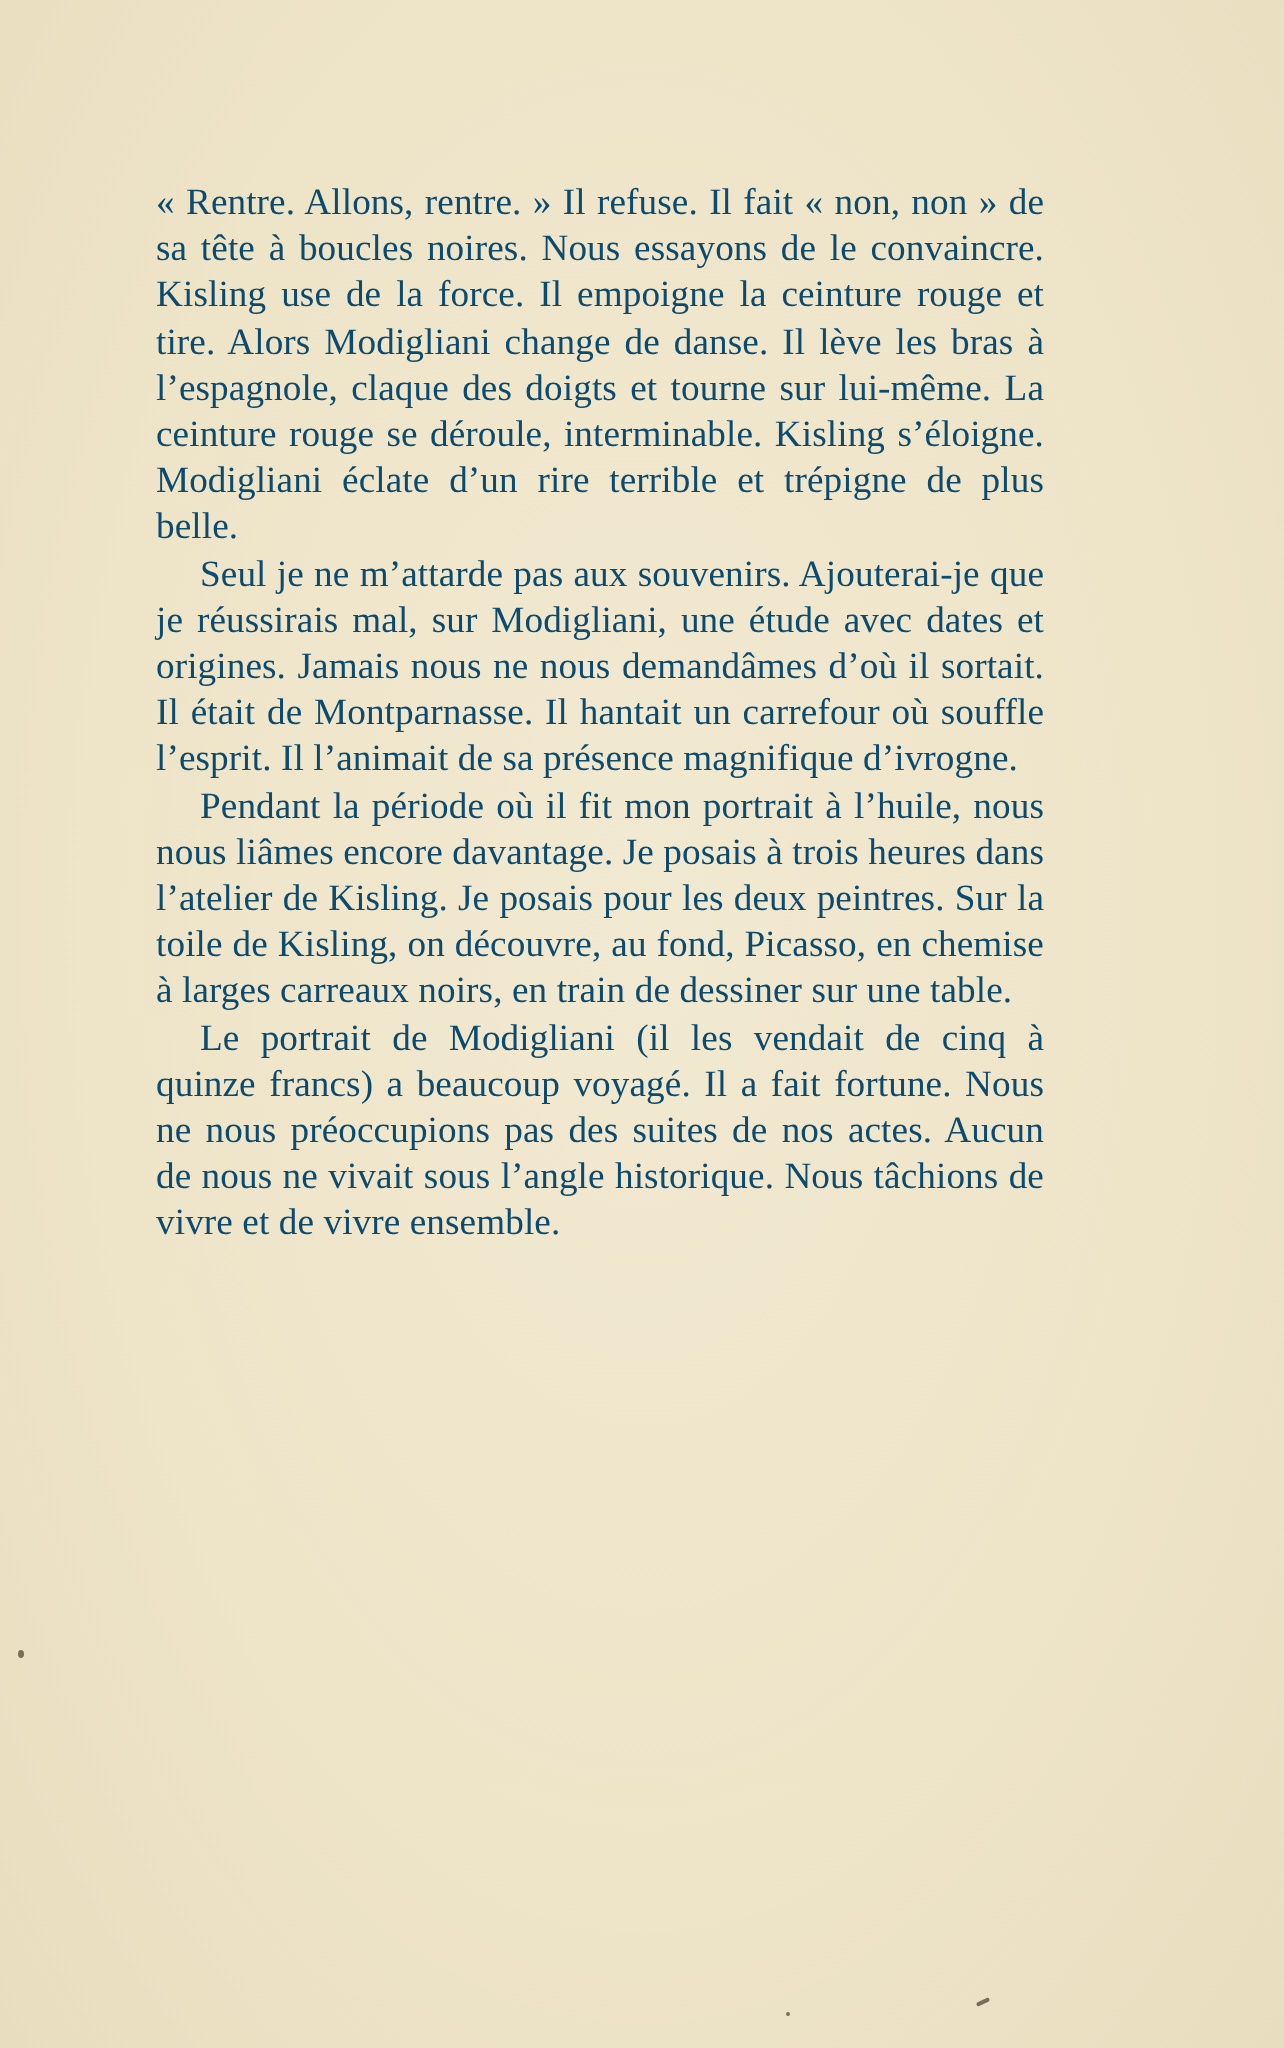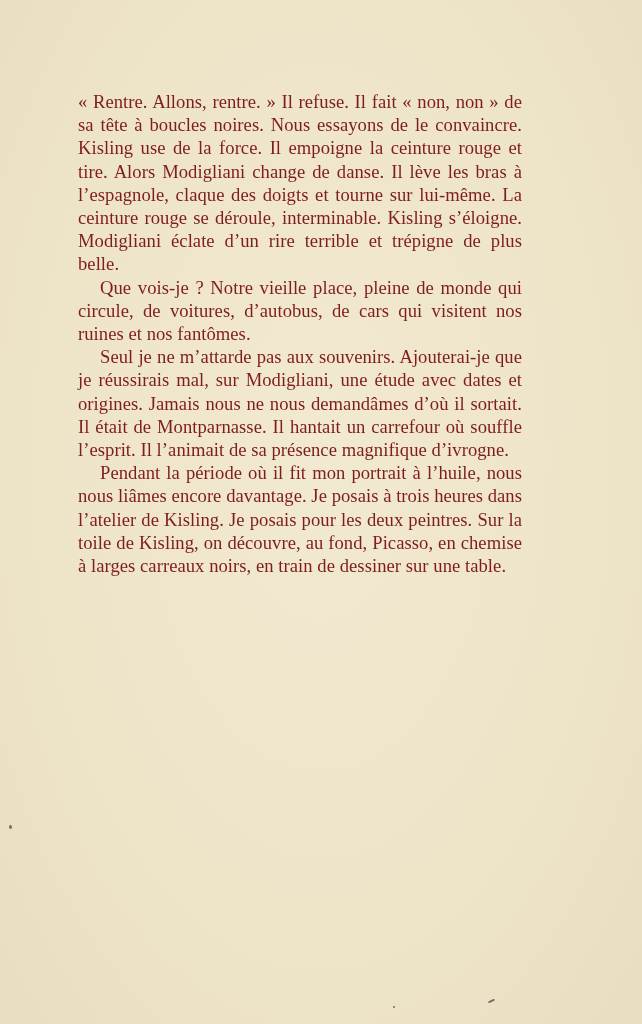--- a/index.html
+++ b/index.html
@@ -20,21 +20,21 @@
       width: 642px; height: 1024px;
     }
     .text-block {
       position: absolute;
       left: 78px;
       top: 90px;
       width: 444px;
       font-family: "Liberation Serif", "DejaVu Serif", serif;
       font-size: 18.6px;
       line-height: 23.2px;
-      color: #7f1d1d;
+      color: #0c4a6e;
       text-align: justify;
       letter-spacing: 0.05px;
     }
     .para {
       margin: 0;
       text-indent: 22px;
     }
     .para.first {
       text-indent: 0;
     }
@@ -46,20 +46,20 @@
     .speck-left { left: 9px; top: 825px; width: 3px; height: 4px; }
     .speck-bottom { left: 393px; top: 1006px; width: 2px; height: 2px; }
     .speck-mark { left: 488px; top: 1000px; width: 7px; height: 2px; border-radius: 1px; transform: rotate(-25deg); }
   </style>
 </head>
 <body>
 
 <div class="page">
   <div class="text-block">
     <p class="para first">« Rentre. Allons, rentre. » Il refuse. Il fait « non, non » de sa tête à boucles noires. Nous essayons de le convaincre. Kisling use de la force. Il empoigne la ceinture rouge et tire. Alors Modigliani change de danse. Il lève les bras à l’espagnole, claque des doigts et tourne sur lui-même. La ceinture rouge se déroule, interminable. Kisling s’éloigne. Modigliani éclate d’un rire terrible et trépigne de plus belle.</p>
-    <p class="para">Que vois-je ? Notre vieille place, pleine de monde qui circule, de voitures, d’autobus, de cars qui visitent nos ruines et nos fantômes.</p>
     <p class="para">Seul je ne m’attarde pas aux souvenirs. Ajouterai-je que je réussirais mal, sur Modigliani, une étude avec dates et origines. Jamais nous ne nous demandâmes d’où il sortait. Il était de Montparnasse. Il hantait un carrefour où souffle l’esprit. Il l’animait de sa présence magnifique d’ivrogne.</p>
     <p class="para">Pendant la période où il fit mon portrait à l’huile, nous nous liâmes encore davantage. Je posais à trois heures dans l’atelier de Kisling. Je posais pour les deux peintres. Sur la toile de Kisling, on découvre, au fond, Picasso, en chemise à larges carreaux noirs, en train de dessiner sur une table.</p>
+    <p class="para">Le portrait de Modigliani (il les vendait de cinq à quinze francs) a beaucoup voyagé. Il a fait fortune. Nous ne nous préoccupions pas des suites de nos actes. Aucun de nous ne vivait sous l’angle historique. Nous tâchions de vivre et de vivre ensemble.</p>
   </div>
   <div class="speck speck-left"></div>
   <div class="speck speck-bottom"></div>
   <div class="speck speck-mark"></div>
 </div>
 
 </body></html>

